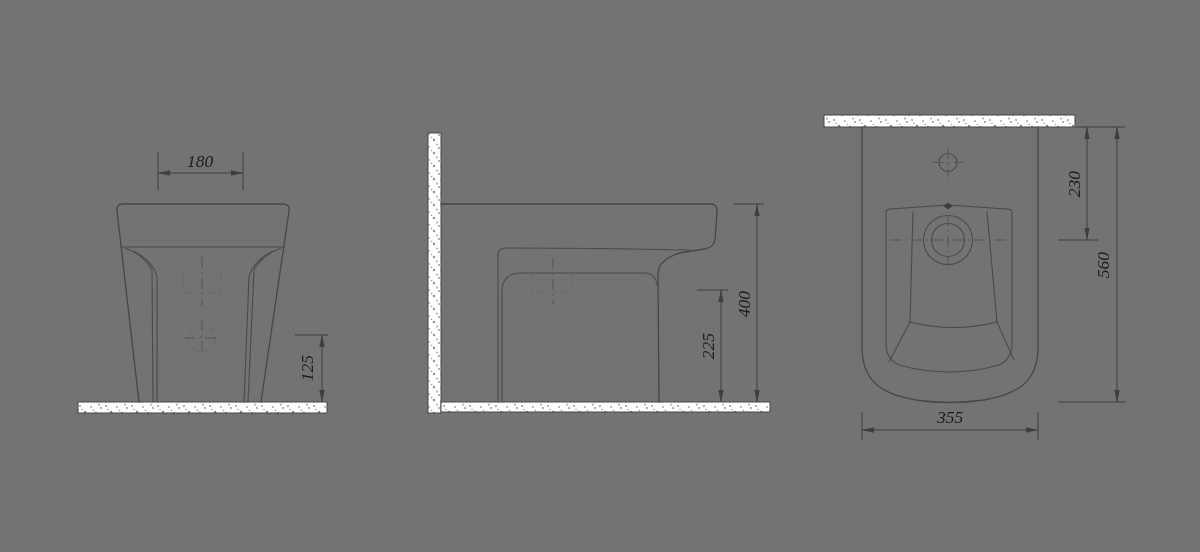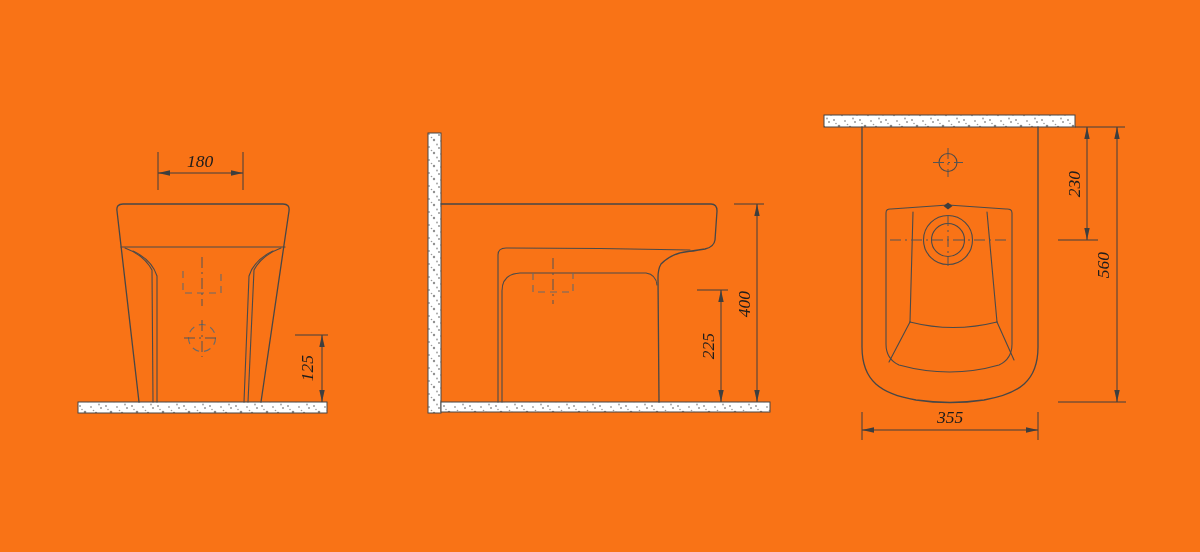--- a/index.html
+++ b/index.html
@@ -1,16 +1,16 @@
 <!DOCTYPE html>
 <html><head>
 <meta charset="utf-8">
 <style>
   html,body{margin:0;padding:0;background:#ffffff;}
-  .canvas{position:relative;width:1200px;height:552px;background:#f97316;overflow:hidden;
+  .canvas{position:relative;width:1200px;height:552px;background:#737373;overflow:hidden;
           font-family:"Liberation Serif", serif;}
   svg{display:block;}
   .outline{fill:none;stroke:#474747;stroke-width:1.3;stroke-linejoin:round;stroke-linecap:round;}
   .thin{fill:none;stroke:#4a4a4a;stroke-width:1.1;stroke-linejoin:round;stroke-linecap:round;}
   .hiddenln{fill:none;stroke:#6a6a6a;stroke-width:1.1;stroke-dasharray:7 5;stroke-linecap:butt;}
   .centerln{fill:none;stroke:#555555;stroke-width:1;stroke-dasharray:11 4 2 4;stroke-linecap:butt;}
   .dimln{fill:none;stroke:#3e3e3e;stroke-width:1;stroke-linecap:butt;}
   .arrow{fill:#3e3e3e;stroke:none;}
   .speckrect{stroke:#474747;stroke-width:1;}
   .dimtext{font-family:"Liberation Serif", serif;font-style:italic;font-size:17.5px;fill:#1c1c1c;}

